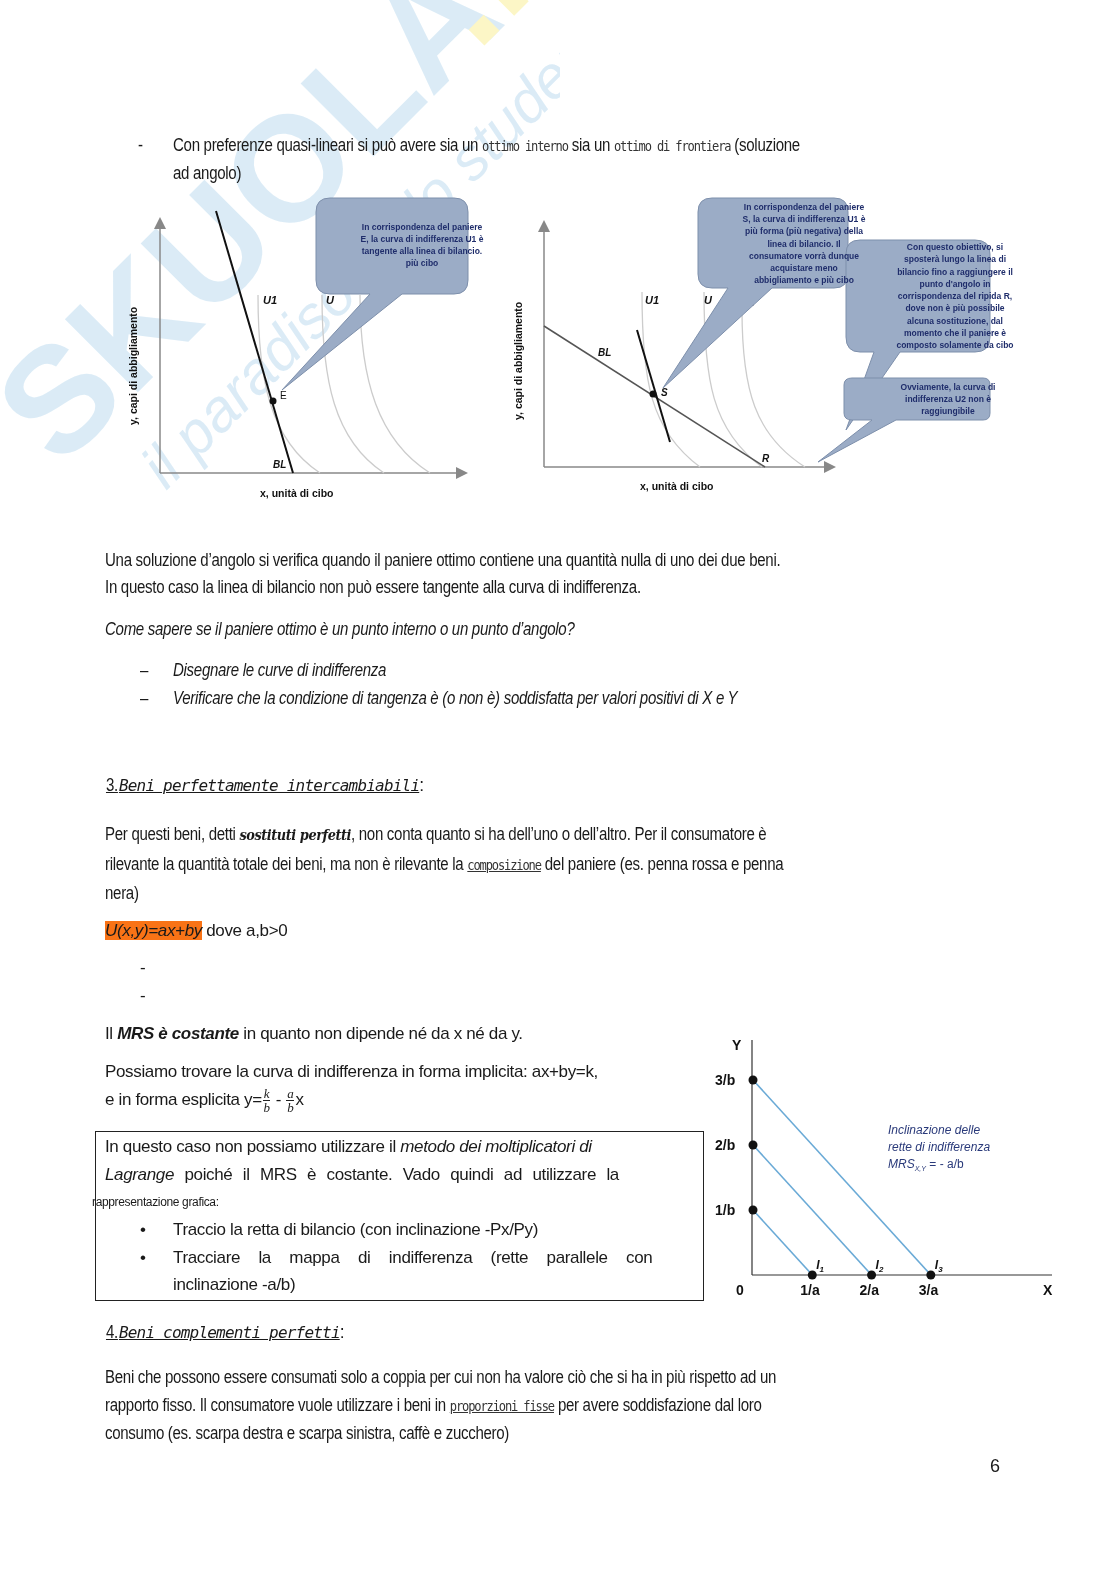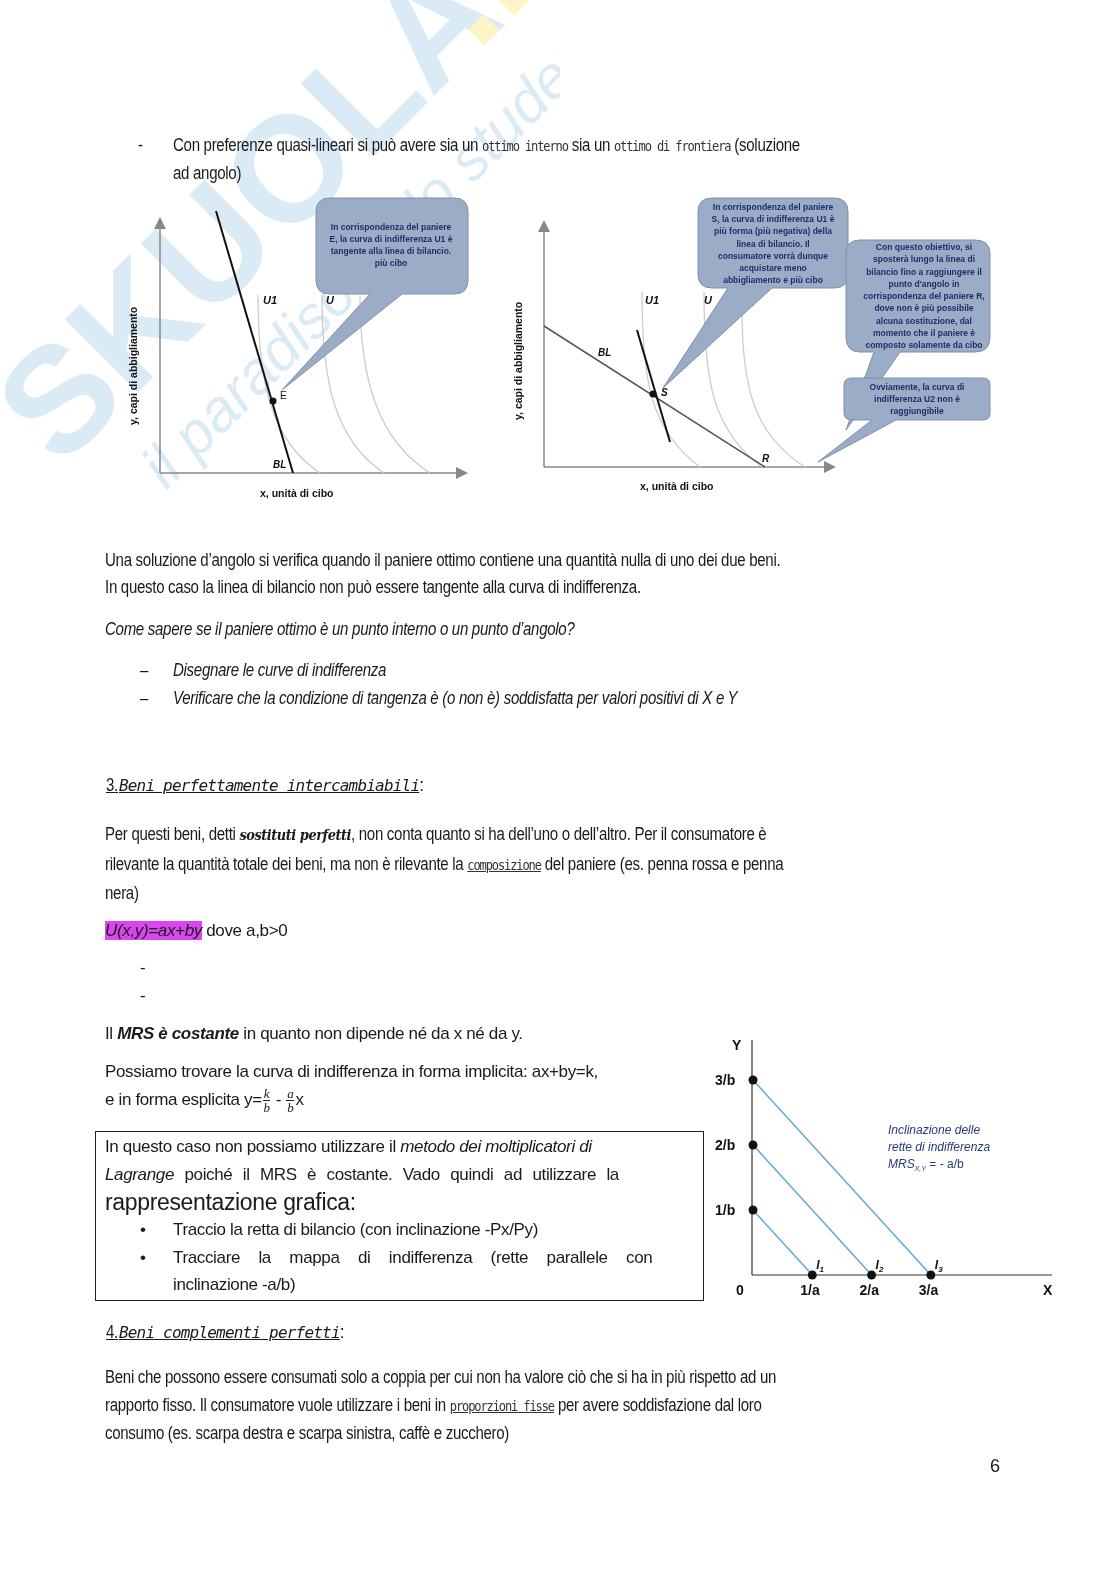--- a/index.html
+++ b/index.html
@@ -6,23 +6,23 @@
   body{width:1116px;height:1579px;position:relative;overflow:hidden;
        font-family:"Liberation Sans Narrow","Liberation Sans",sans-serif;color:#1a1a1a;}
   .page{position:absolute;left:0;top:0;width:1116px;height:1579px;}
   .t{position:absolute;font-family:"Liberation Sans",sans-serif;font-size:17.5px;line-height:28px;white-space:nowrap;letter-spacing:-0.35px;transform-origin:left top;}
   .nar{transform:scaleX(0.86);}
   .hand{font-family:"DejaVu Sans Mono",monospace;font-size:14px;color:#333;letter-spacing:-1.3px;font-weight:normal;}
   .hand-ul{text-decoration:underline;text-decoration-color:#333;}
   .ital{font-style:italic;}
   .head{font-family:"DejaVu Sans Mono",monospace;font-size:16px;font-style:italic;letter-spacing:-0.8px;text-decoration:underline;}
   .bold-script{font-family:"DejaVu Serif",serif;font-weight:bold;font-style:italic;font-size:15px;letter-spacing:-0.5px;}
-  .hl{background:#d946ef;}
+  .hl{background:#f97316;}
   .box{position:absolute;left:95px;top:1131px;width:607px;height:168px;border:1.5px solid #222;}
-  .callout-txt{font-family:"Liberation Sans",sans-serif;font-size:8.5px;font-weight:bold;color:#1f2d6b;text-align:center;line-height:12px;}
+  .callout-txt{font-family:"Liberation Sans",sans-serif;font-size:8.5px;font-weight:bold;color:#1f2d6b;text-align:center;line-height:12px;margin-left:31px;}
   svg text{font-family:"Liberation Sans",sans-serif;}
   .wm{position:absolute;pointer-events:none;}
   .frac{display:inline-block;vertical-align:middle;text-align:center;font-family:"Liberation Serif",serif;font-style:italic;font-size:13px;line-height:13px;margin:0 1px;}
   .frac span{display:block;}
   .frac .num{border-bottom:1px solid #222;padding:0 1px;}
 </style>
 </head>
 <body>
 
 <div class="page">
@@ -107,21 +107,21 @@
     <div>linea di bilancio.  Il</div>
     <div>consumatore vorrà dunque</div>
     <div>acquistare meno</div>
     <div>abbigliamento e più cibo</div>
   </div>
   <div class="callout-txt" style="position:absolute;left:846px;top:241px;width:156px;line-height:12.3px;">
     <div>Con questo obiettivo, si</div>
     <div>sposterà lungo la linea di</div>
     <div>bilancio fino a raggiungere il</div>
     <div>punto d'angolo in</div>
-    <div>corrispondenza del paniere R,</div>
+    <div>corrispondenza del ripida R,</div>
     <div>dove non è più possibile</div>
     <div>alcuna sostituzione, dal</div>
     <div>momento che il paniere è</div>
     <div>composto solamente da cibo</div>
   </div>
   <div class="callout-txt" style="position:absolute;left:844px;top:381px;width:146px;">
     <div>Ovviamente, la curva di</div>
     <div>indifferenza U2 non è</div>
     <div>raggiungibile</div>
   </div>
@@ -160,21 +160,21 @@
     <span>e in forma esplicita y=</span><span class="frac"><span class="num">k</span><span>b</span></span><span> - </span><span class="frac"><span class="num">a</span><span>b</span></span><span>x</span>
   </div>
 
   <div class="box"></div>
   <div class="t" style="left:105px;top:1161px;font-size:17px;word-spacing:6px;">
     <span class="ital">Lagrange</span><span> poiché il MRS è costante. Vado quindi ad utilizzare la</span>
   </div>
   <div class="t" style="left:105px;top:1133px;font-size:17px;">
     <span>In questo caso non possiamo utilizzare il </span><span class="ital">metodo dei moltiplicatori di</span>
   </div>
-  <div class="t" style="left:105px;top:1188px;font-size:23px;">rappresentazione grafica:</div>
+  <div class="t" style="left:92px;top:1188px;font-size:12px;">rappresentazione grafica:</div>
   <div class="t" style="left:140px;top:1216px;font-size:17px;">•</div>
   <div class="t" style="left:173px;top:1216px;font-size:17px;">Traccio la retta di bilancio (con inclinazione -Px/Py)</div>
   <div class="t" style="left:140px;top:1244px;font-size:17px;">•</div>
   <div class="t" style="left:173px;top:1244px;font-size:17px;word-spacing:14px;">Tracciare la mappa di indifferenza (rette parallele con</div>
   <div class="t" style="left:173px;top:1271px;font-size:17px;">inclinazione -a/b)</div>
 
   <svg id="subs-chart" style="position:absolute;left:700px;top:1030px;" width="370" height="280">
     <line x1="52" y1="10" x2="52" y2="245" stroke="#333" stroke-width="1.2"></line>
     <line x1="52" y1="245" x2="352" y2="245" stroke="#333" stroke-width="1.2"></line>
     <text x="32" y="20" font-size="14" font-weight="bold" fill="#111">Y</text>

